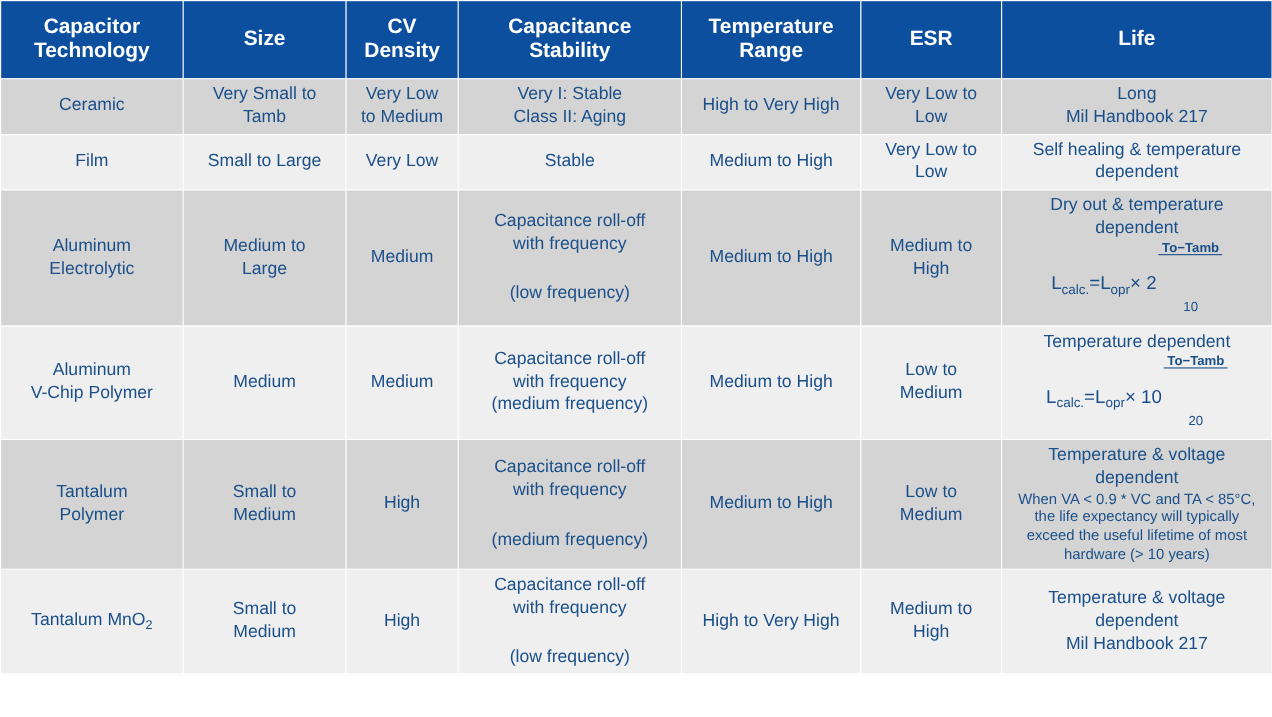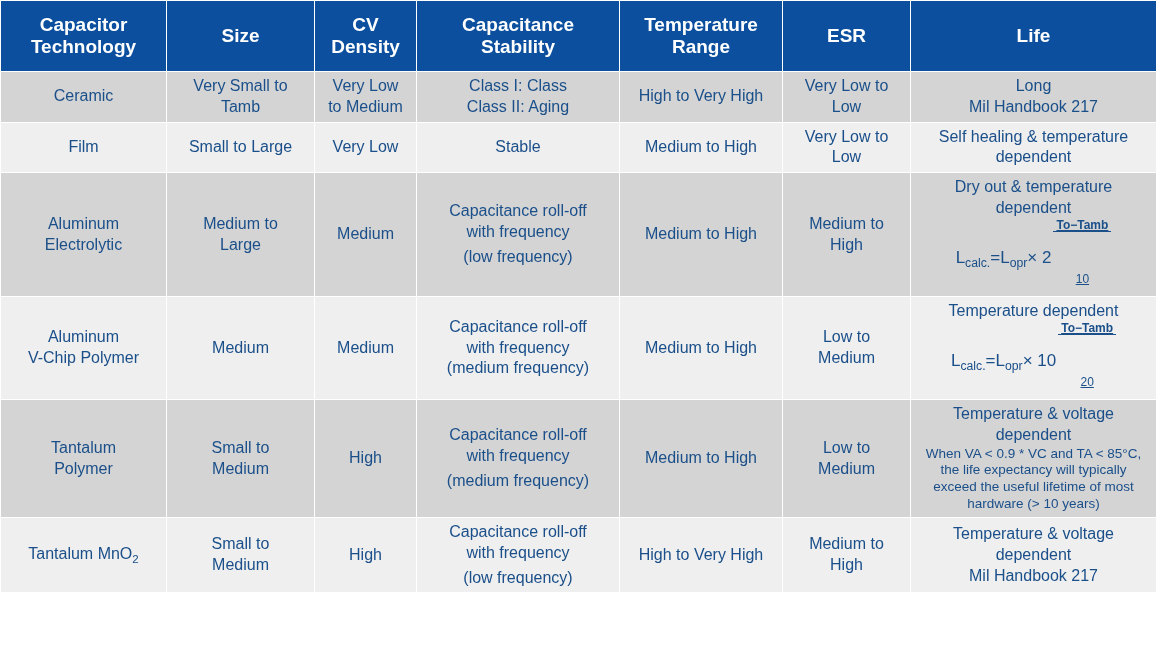--- a/index.html
+++ b/index.html
@@ -43,21 +43,21 @@
     background: #efefef;
   }
   td.tech-cell {
     font-weight: normal;
     font-size: 16.5px;
   }
   .cell-lines span {
     display: block;
   }
   .cell-lines span.gap-before {
-    margin-top: 4px;
+    margin-top: 24px;
   }
   .sub { font-size: 0.72em; vertical-align: sub; }
   .small-note {
     display: block;
     font-size: 13.5px;
     line-height: 1.25;
     margin-top: 0;
   }
   
   .formula {
@@ -68,21 +68,20 @@
   }
   .formula .frac {
     display: inline-block;
     vertical-align: middle;
     text-align: center;
     font-size: 12px;
     line-height: 1.05;
     margin-left: 2px;
     position: relative;
     top: -6px;
-    text-decoration: underline;
   }
   .formula .frac .num {
     display: block;
     border-bottom: 1px solid #1a4f8a;
     padding: 0 3px;
     font-weight: bold;
   }
   .formula .frac .den {
     display: block;
     padding: 0 3px;
@@ -130,21 +129,21 @@
       <td class="tech-cell">Ceramic</td>
       <td><span class="cell-lines">
         <span>Very Small to</span>
         <span>Tamb</span>
       </span></td>
       <td><span class="cell-lines">
         <span>Very Low</span>
         <span>to Medium</span>
       </span></td>
       <td><span class="cell-lines">
-        <span>Class I: Class</span>
+        <span>Very I: Stable</span>
         <span>Class II: Aging</span>
       </span></td>
       <td>High to Very High</td>
       <td><span class="cell-lines">
         <span>Very Low to</span>
         <span>Low</span>
       </span></td>
       <td><span class="cell-lines">
         <span>Long</span>
         <span>Mil Handbook 217</span>

